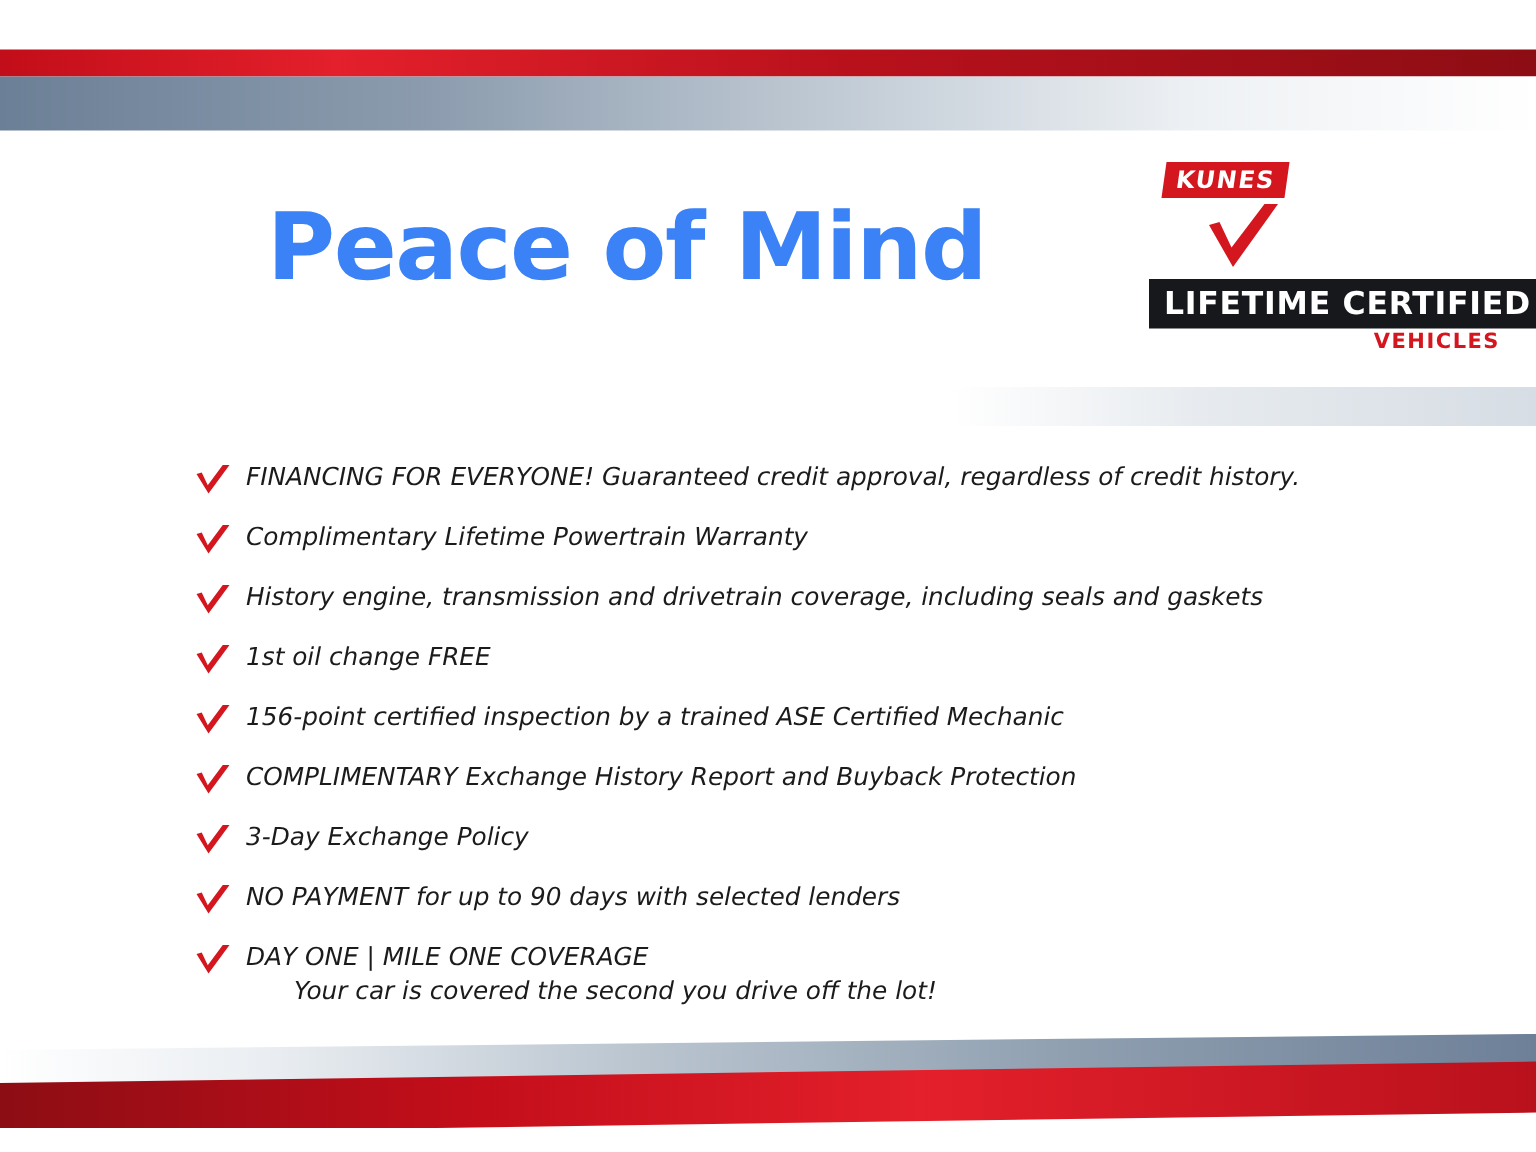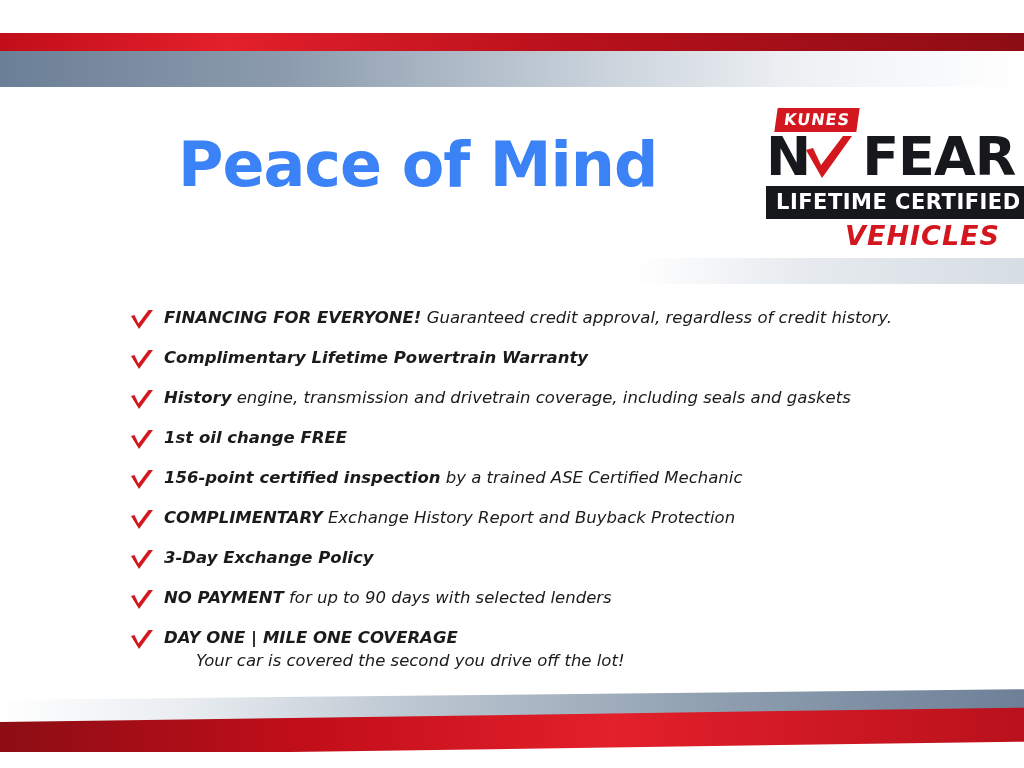--- a/index.html
+++ b/index.html
@@ -154,24 +154,23 @@
     padding: 4px 10px 5px 10px;
     font-family: "DejaVu Sans", sans-serif;
     white-space: nowrap;
   }
   .logo-vehicles {
     position: absolute;
     right: 6px;
     top: 112px;
     color: #d4161f;
     font-weight: bold;
-    font-size: 27px;
+    font-size: 14px;
     letter-spacing: 1px;
     font-family: "DejaVu Sans", sans-serif;
-    font-style: italic;
   }
 
   
   .header-rule {
     position: absolute;
     left: 0;
     top: 258px;
     width: 1024px;
     height: 26px;
     background: linear-gradient(90deg, #ffffff 0%, #ffffff 62%, #e7ebef 78%, #d6dde4 100%);
@@ -199,21 +198,21 @@
   }
   .bullet-text {
     font-size: 16.5px;
     line-height: 20px;
     color: #1b1b1b;
     font-style: italic;
     font-family: "DejaVu Sans", sans-serif;
     white-space: nowrap;
   }
   .bullet-text .b {
-    font-weight: bold;
+    font-weight: normal;
   }
   .bullet-sub {
     font-size: 16.5px;
     line-height: 22px;
     color: #1b1b1b;
     font-style: italic;
     font-family: "DejaVu Sans", sans-serif;
     margin-top: 2px;
     margin-left: 32px;
     white-space: nowrap;
@@ -227,23 +226,20 @@
   <div class="top-white-strip"></div>
   <div class="top-red"></div>
   <div class="top-gray"></div>
 
   <div class="headline">
     <div class="headline-line2">Peace of Mind</div>
   </div>
 
   <div class="logo">
     <div class="logo-kunes">KUNES</div>
-    <div class="logo-nofear">
-      <span>N</span><span style="padding-left:52px">FEAR</span>
-    </div>
     <span class="logo-check">
       <svg viewBox="0 0 54 50" width="54" height="50">
         <path d="M4 16 L20 44 L50 2 L41 2 L19 31 L11 14 Z" fill="#d4161f"></path>
       </svg>
     </span>
     <div class="logo-lifetime">LIFETIME CERTIFIED</div>
     <div class="logo-vehicles">VEHICLES</div>
   </div>
 
   <div class="header-rule"></div>

